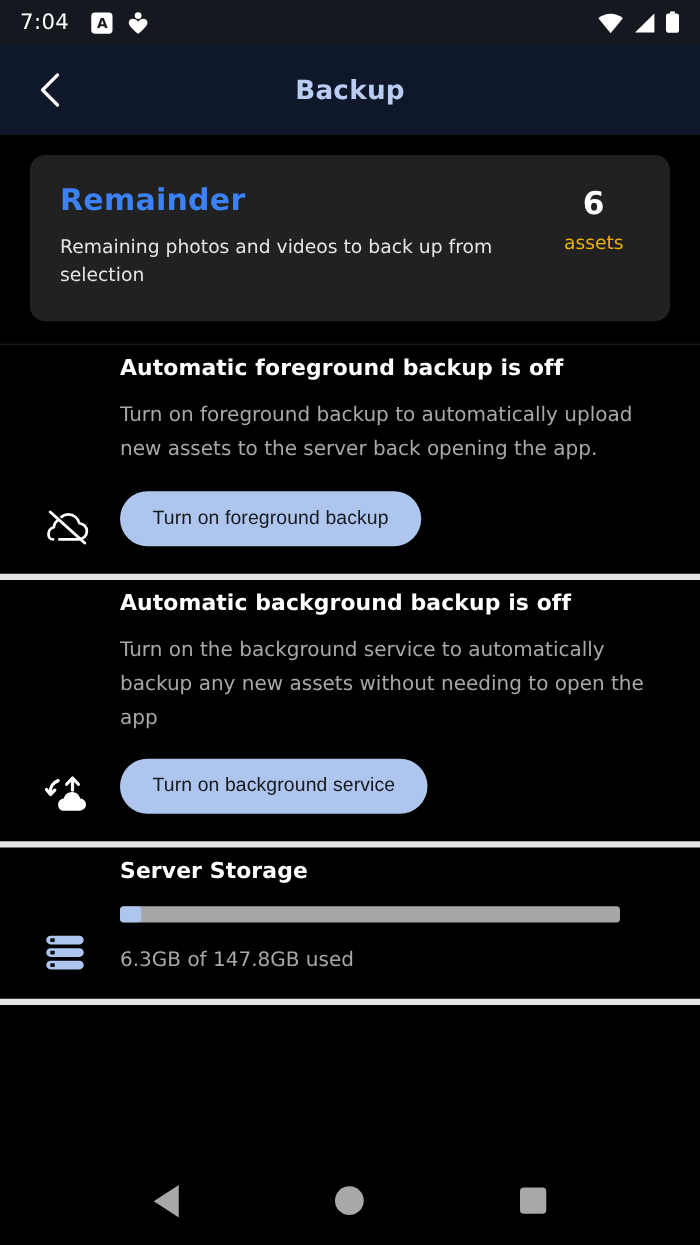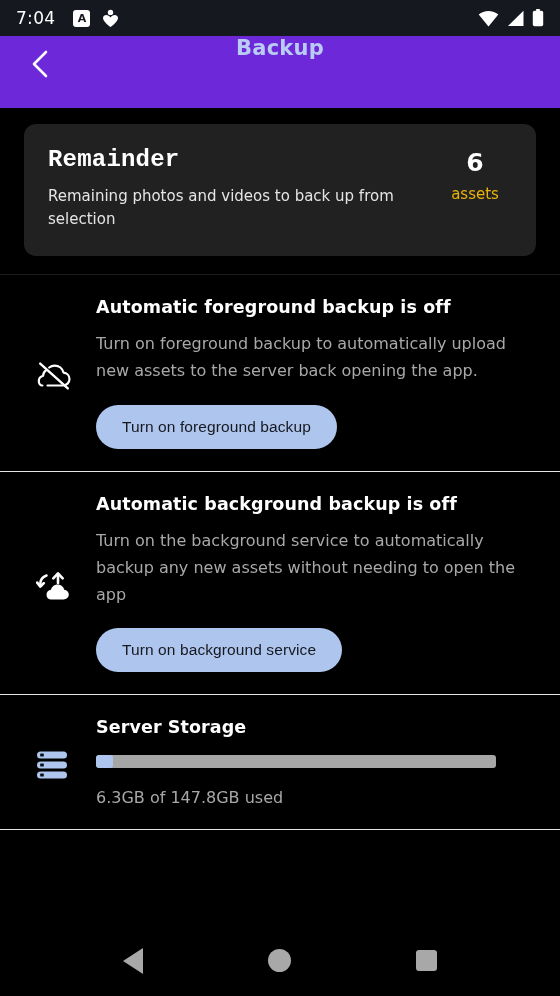--- a/index.html
+++ b/index.html
@@ -22,52 +22,52 @@
   .badge-a {
     width: 17px; height: 17px; border-radius: 3px; background: #ffffff; color: #16181f;
     font-size: 11px; font-weight: bold; display: flex; align-items: center; justify-content: center;
     line-height: 1;
   }
   .status-spacer { flex: 1 1 auto; }
   .status-right-icons { display: flex; align-items: center; gap: 7px; }
 
   
   .appbar {
-    height: 72px; flex: 0 0 72px; background: #6d28d9;
-    display: flex; align-items: flex-start; position: relative;
+    height: 72px; flex: 0 0 72px; background: #0f172a;
+    display: flex; align-items: center; position: relative;
   }
   .back-btn {
     width: 56px; height: 56px; margin-left: 12px;
     display: flex; align-items: center; justify-content: center;
     cursor: pointer; border-radius: 50%;
   }
   .appbar-title {
     position: absolute; left: 0; right: 0; text-align: center;
     font-size: 21px; font-weight: bold; color: #b9cdf2; letter-spacing: .2px;
     pointer-events: none;
   }
 
   
   .content { flex: 1 1 auto; background: #000000; overflow: hidden; }
 
   .card {
     margin: 16px 24px 0 24px; background: #212121; border-radius: 12px;
     padding: 22px 24px 26px 24px; display: flex; align-items: flex-start;
   }
   .card-left { flex: 1 1 auto; padding-right: 14px; }
-  .card-title { font-size: 24px; font-weight: bold; color: #ffffff; letter-spacing: .2px; font-family: Liberation Mono, monospace; }
+  .card-title { font-size: 24px; font-weight: bold; color: #3b82f6; letter-spacing: .2px; }
   .card-sub { margin-top: 12px; font-size: 15px; line-height: 1.5; color: #e5e5e5; }
   .card-right { text-align: center; min-width: 74px; padding-top: 2px; }
   .card-count { font-size: 25px; font-weight: bold; color: #ffffff; }
   .card-count-label { margin-top: 8px; font-size: 15px; color: #eab308; }
 
   .section {
-    padding: 22px 24px 22px 24px;
-    display: flex; align-items: center;
-    border-bottom: 1px solid #e5e5e5;
+    padding: 9px 24px 22px 24px;
+    display: flex; align-items: flex-end;
+    border-bottom: 5px solid #e5e5e5;
   }
   .section.first { border-top: 1px solid #1c1c1c; margin-top: 18px; }
   .sec-icon {
     width: 72px; flex: 0 0 72px; display: flex; justify-content: flex-start;
     padding-top: 6px; padding-left: 12px;
   }
   .sec-body { flex: 1 1 auto; }
   .sec-title { font-size: 17.5px; font-weight: bold; color: #ffffff; letter-spacing: .1px; }
   .sec-desc { margin-top: 14px; font-size: 16px; line-height: 1.68; color: #a8a8a8; }
   .pill {

